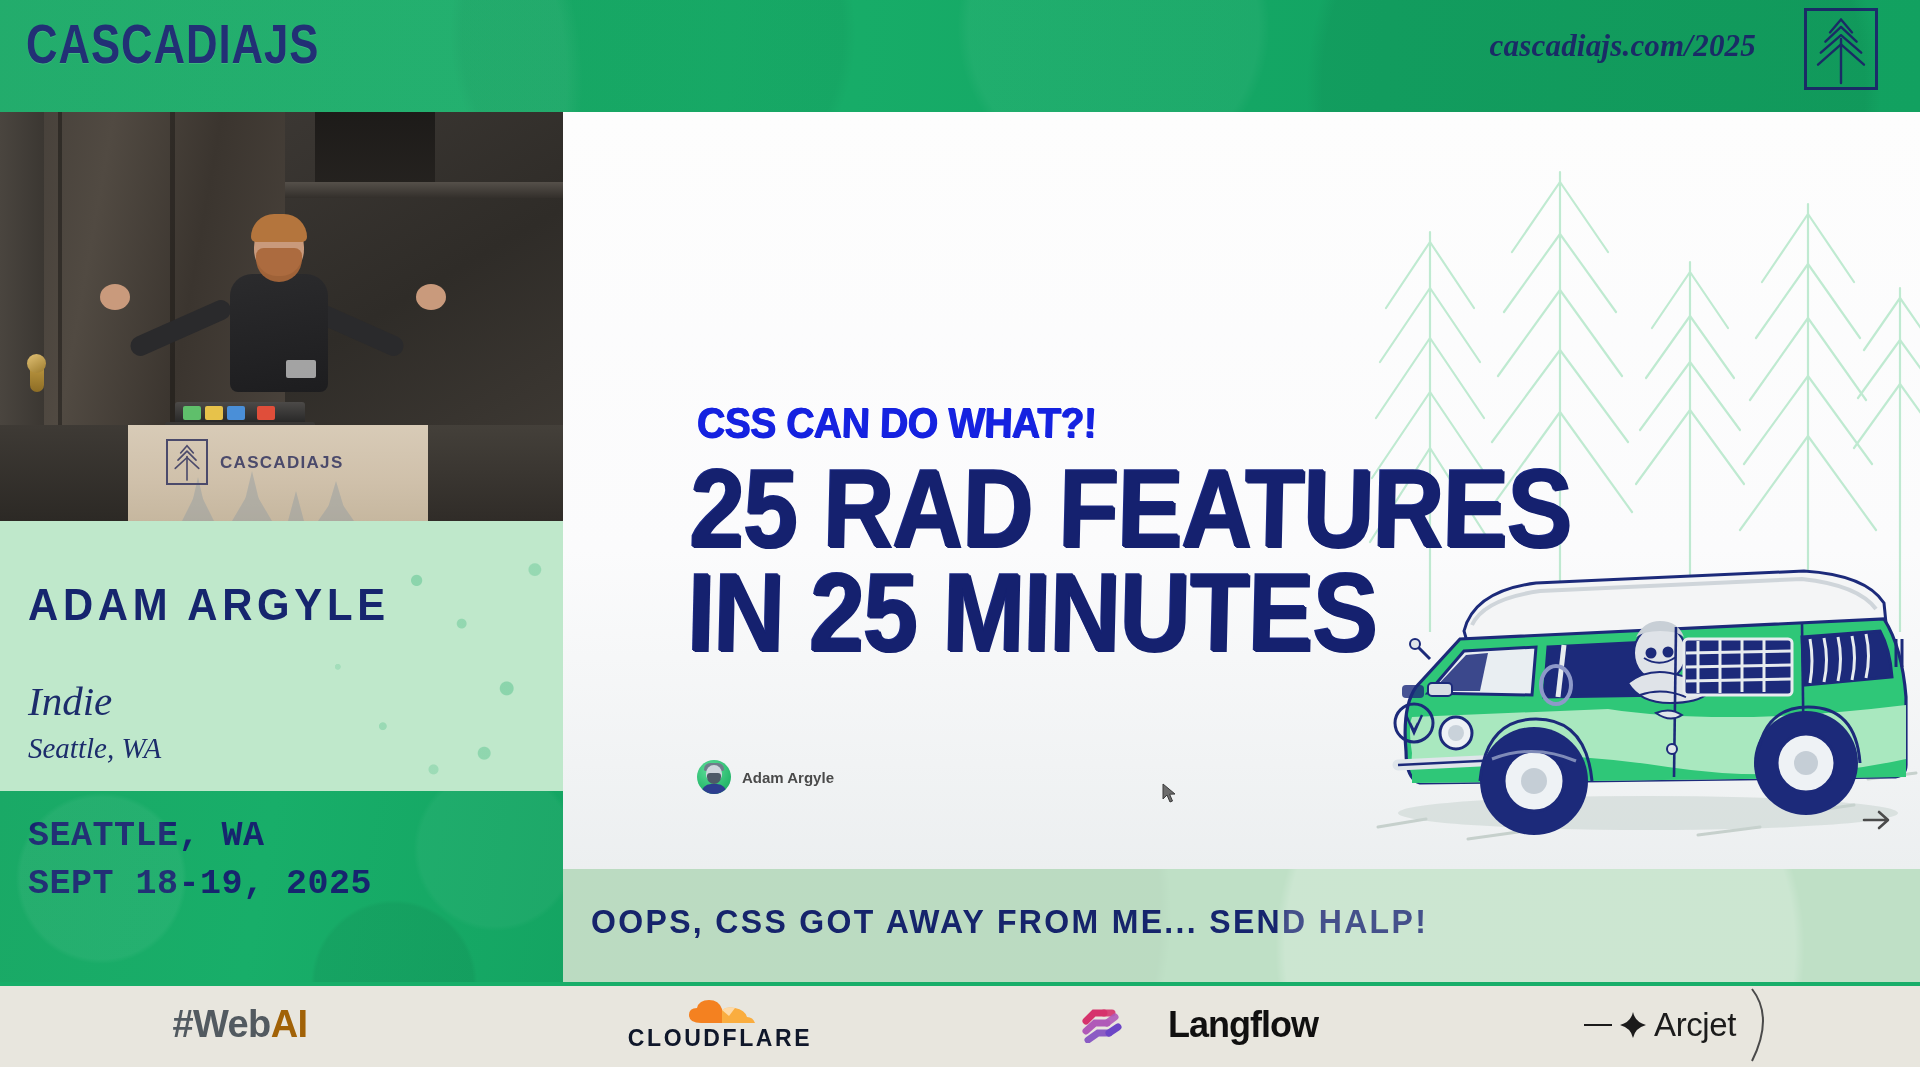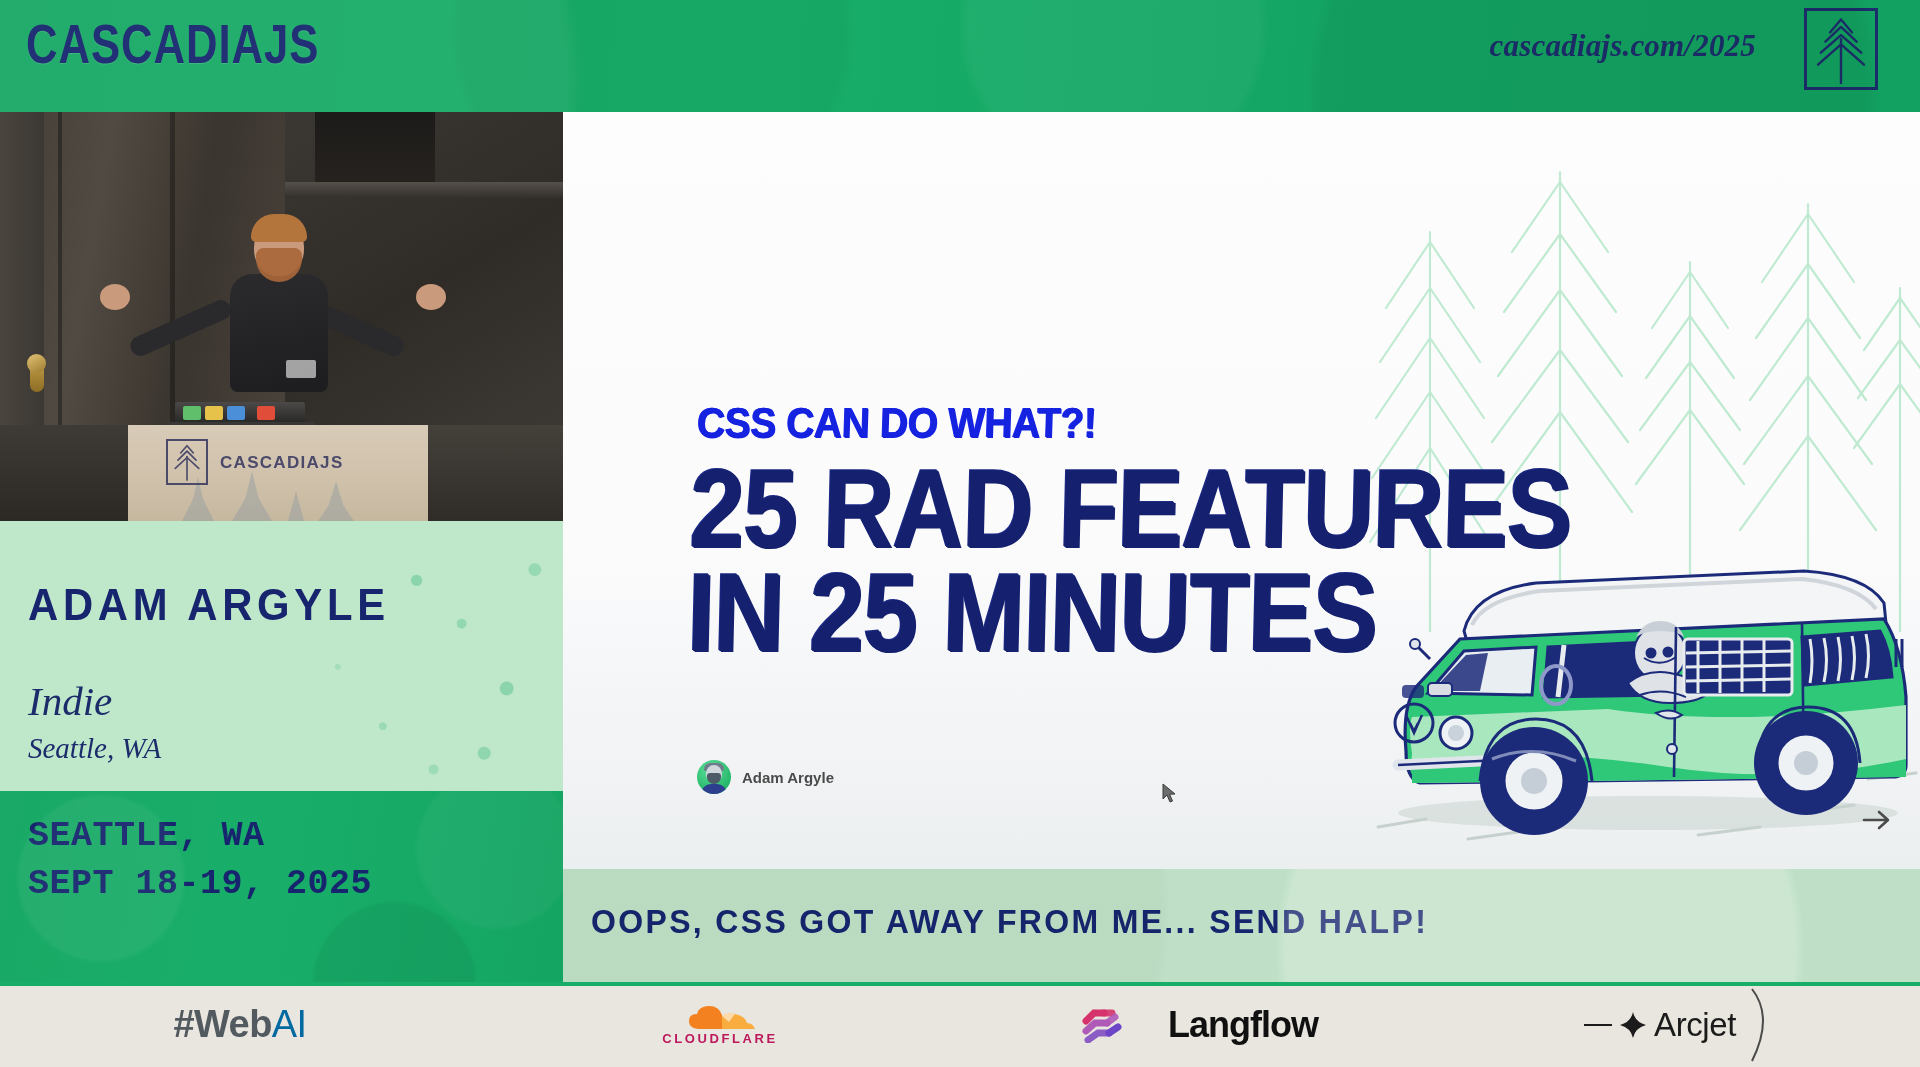--- a/index.html
+++ b/index.html
@@ -288,27 +288,27 @@
   }
   #sponsor-bar::before{
     content:""; position:absolute; left:0; top:0; width:1920px; height:4px;
     background:#18ae69;
   }
   .sponsor { flex:1 1 0; display:flex; align-items:center; justify-content:center;
     height:100%; position:relative; }
 
   
   .s-webai { font-size:38px; font-weight:700; letter-spacing:-.6px; color:#525a60; }
-  .s-webai b { color:#0369a1; font-weight:400; }
+  .s-webai b { color:#a16207; font-weight:700; }
 
   
   .s-cf { display:flex; flex-direction:column; align-items:center; gap:1px; }
   .cf-cloud { width:78px; height:26px; position:relative; }
   .cf-cloud svg{display:block;}
-  .cf-word { font-size:13px; font-weight:700; letter-spacing:2.6px; color:#be185d; }
+  .cf-word { font-size:23px; font-weight:700; letter-spacing:2.6px; color:#0f172a; }
 
   
   .s-lf { display:flex; align-items:center; gap:12px; }
   .lf-mark { width:42px; height:36px; }
   .lf-mark svg{display:block;}
   .lf-word { font-size:36px; font-weight:700; letter-spacing:-1px; color:#101010;margin-left:32px; }
 
   
   .s-aj { display:flex; align-items:center; gap:8px; position:relative; }
   .aj-dash { width:28px; height:2px; background:#1b1b1b; }

